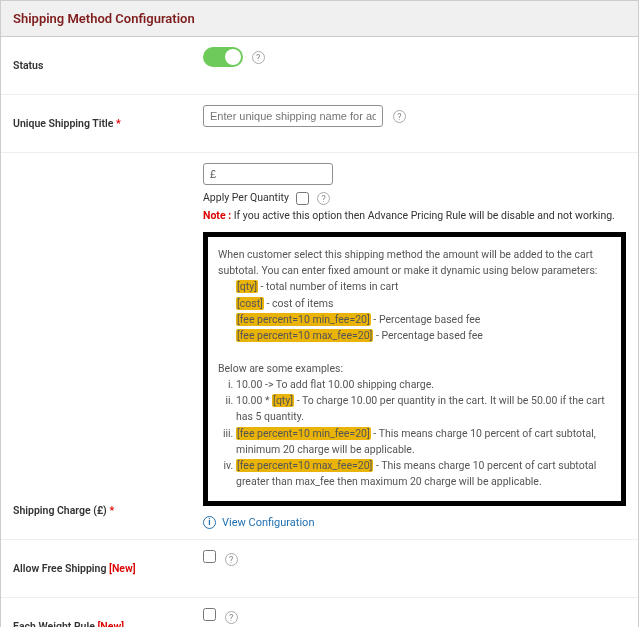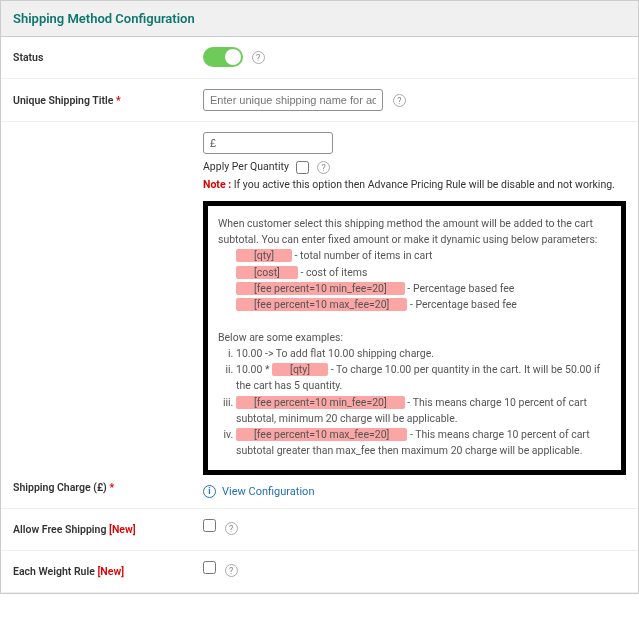--- a/index.html
+++ b/index.html
@@ -1,36 +1,36 @@
 <!DOCTYPE html>
 <html><head>
 <meta charset="utf-8">
 <style>
 * { box-sizing: border-box; margin: 0; padding: 0; }
 body { font-family: -apple-system, BlinkMacSystemFont, "Segoe UI", Roboto, sans-serif; font-size: 11px; color: #333; background: #fff; }
 .panel { border: 1px solid #ccc; width: 639px; }
 .panel-header { background: #f0f0f0; border-bottom: 1px solid #ccc; padding: 10px 12px; }
-.panel-header h2 { font-size: 13px; font-weight: 600; color: #0f766e; }
+.panel-header h2 { font-size: 13px; font-weight: 600; color: #7f1d1d; }
 table.form-table { width: 100%; border-collapse: collapse; }
-table.form-table > tbody > tr > th { width: 190px; text-align: left; vertical-align: middle; padding: 14px 12px; font-weight: 600; font-size: 10.5px; border-bottom: 1px solid #eee; }
+table.form-table > tbody > tr > th { width: 190px; text-align: left; vertical-align: middle; padding: 22px 12px; font-weight: 600; font-size: 10.5px; border-bottom: 1px solid #eee; }
 table.form-table > tbody > tr.tall > th { vertical-align: bottom; }
 table.form-table > tbody > tr > td { padding: 10px 12px; vertical-align: top; border-bottom: 1px solid #eee; }
 .req { color: #d00; }
 .new-tag { color: #d00; font-weight: 600; }
 input[type=text], textarea, select { border: 1px solid #8c8f94; border-radius: 3px; padding: 4px 6px; font-size: 11px; color: #555; background: #fff; }
 input.title-input { width: 180px; }
 input.currency-input { width: 130px; }
 .help { display: inline-block; width: 13px; height: 13px; border: 1px solid #aaa; border-radius: 50%; color: #888; font-size: 9px; line-height: 12px; text-align: center; margin-left: 6px; vertical-align: middle; cursor: help; }
 .toggle { position: relative; display: inline-block; width: 40px; height: 20px; vertical-align: middle; }
 .toggle .slider { position: absolute; inset: 0; background: #6ecb5a; border-radius: 20px; }
 .toggle .slider:before { content: ""; position: absolute; width: 16px; height: 16px; left: 22px; top: 2px; background: #fff; border-radius: 50%; }
 .note-line { margin-top: 4px; font-size: 10.5px; }
 .note-red { color: #d00; font-weight: 700; }
 .desc-box { border: 5px solid #000000; padding: 10px; margin-top: 10px; font-size: 10.5px; color: #555; line-height: 1.55; }
-.desc-box .param { background: #fca5a5; padding: 0 18px; border-radius: 2px; font-family: inherit; }
+.desc-box .param { background: #eab308; padding: 0 1px; border-radius: 2px; font-family: inherit; }
 .desc-box ol, .desc-box .indent { padding-left: 18px; }
 .desc-box ol { list-style: lower-roman; }
 .doc-link { margin-top: 10px; display: flex; align-items: center; gap: 6px; }
 .doc-link a { color: #2271b1; text-decoration: none; font-size: 11px; }
 .info-icon { width: 13px; height: 13px; border: 1.5px solid #2271b1; border-radius: 50%; color: #2271b1; font-size: 9px; font-weight: 700; text-align: center; line-height: 11px; flex: none; }
 .inline-field { display: flex; align-items: center; gap: 4px; }
 .apply-row { margin-top: 6px; font-size: 10.5px; }
 .apply-row input[type=checkbox] { vertical-align: middle; margin-left: 4px; }
 </style>
 </head>

